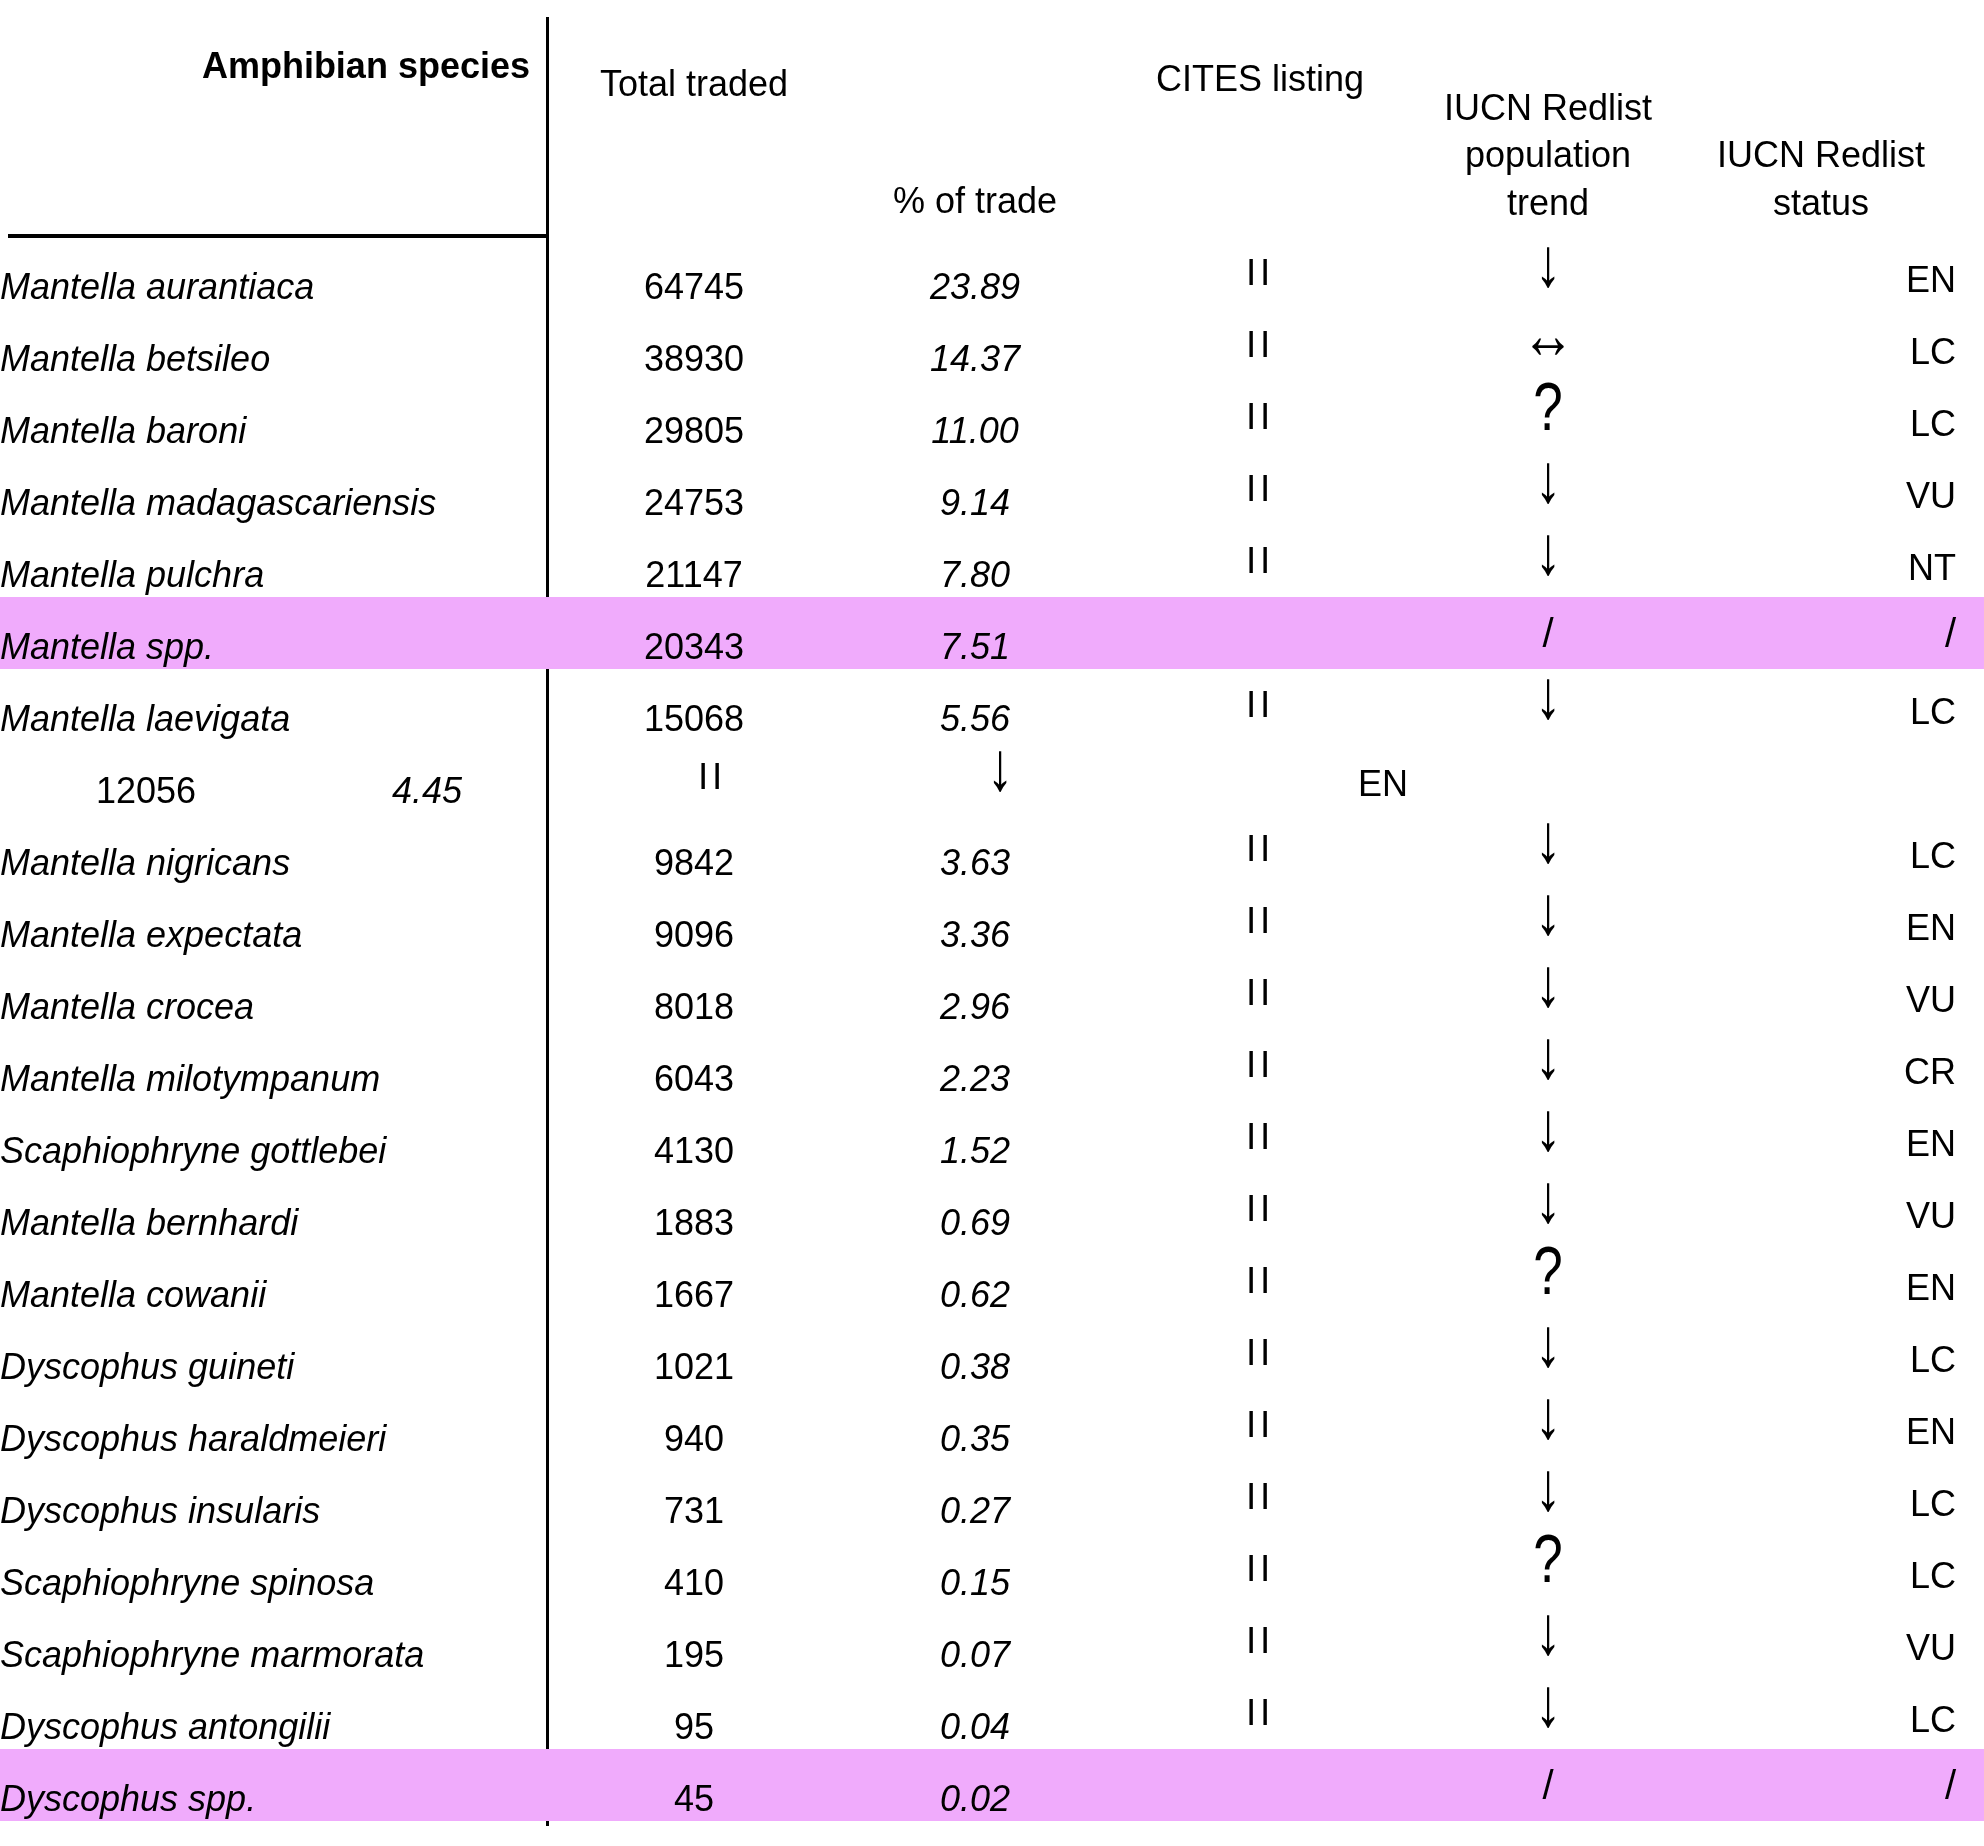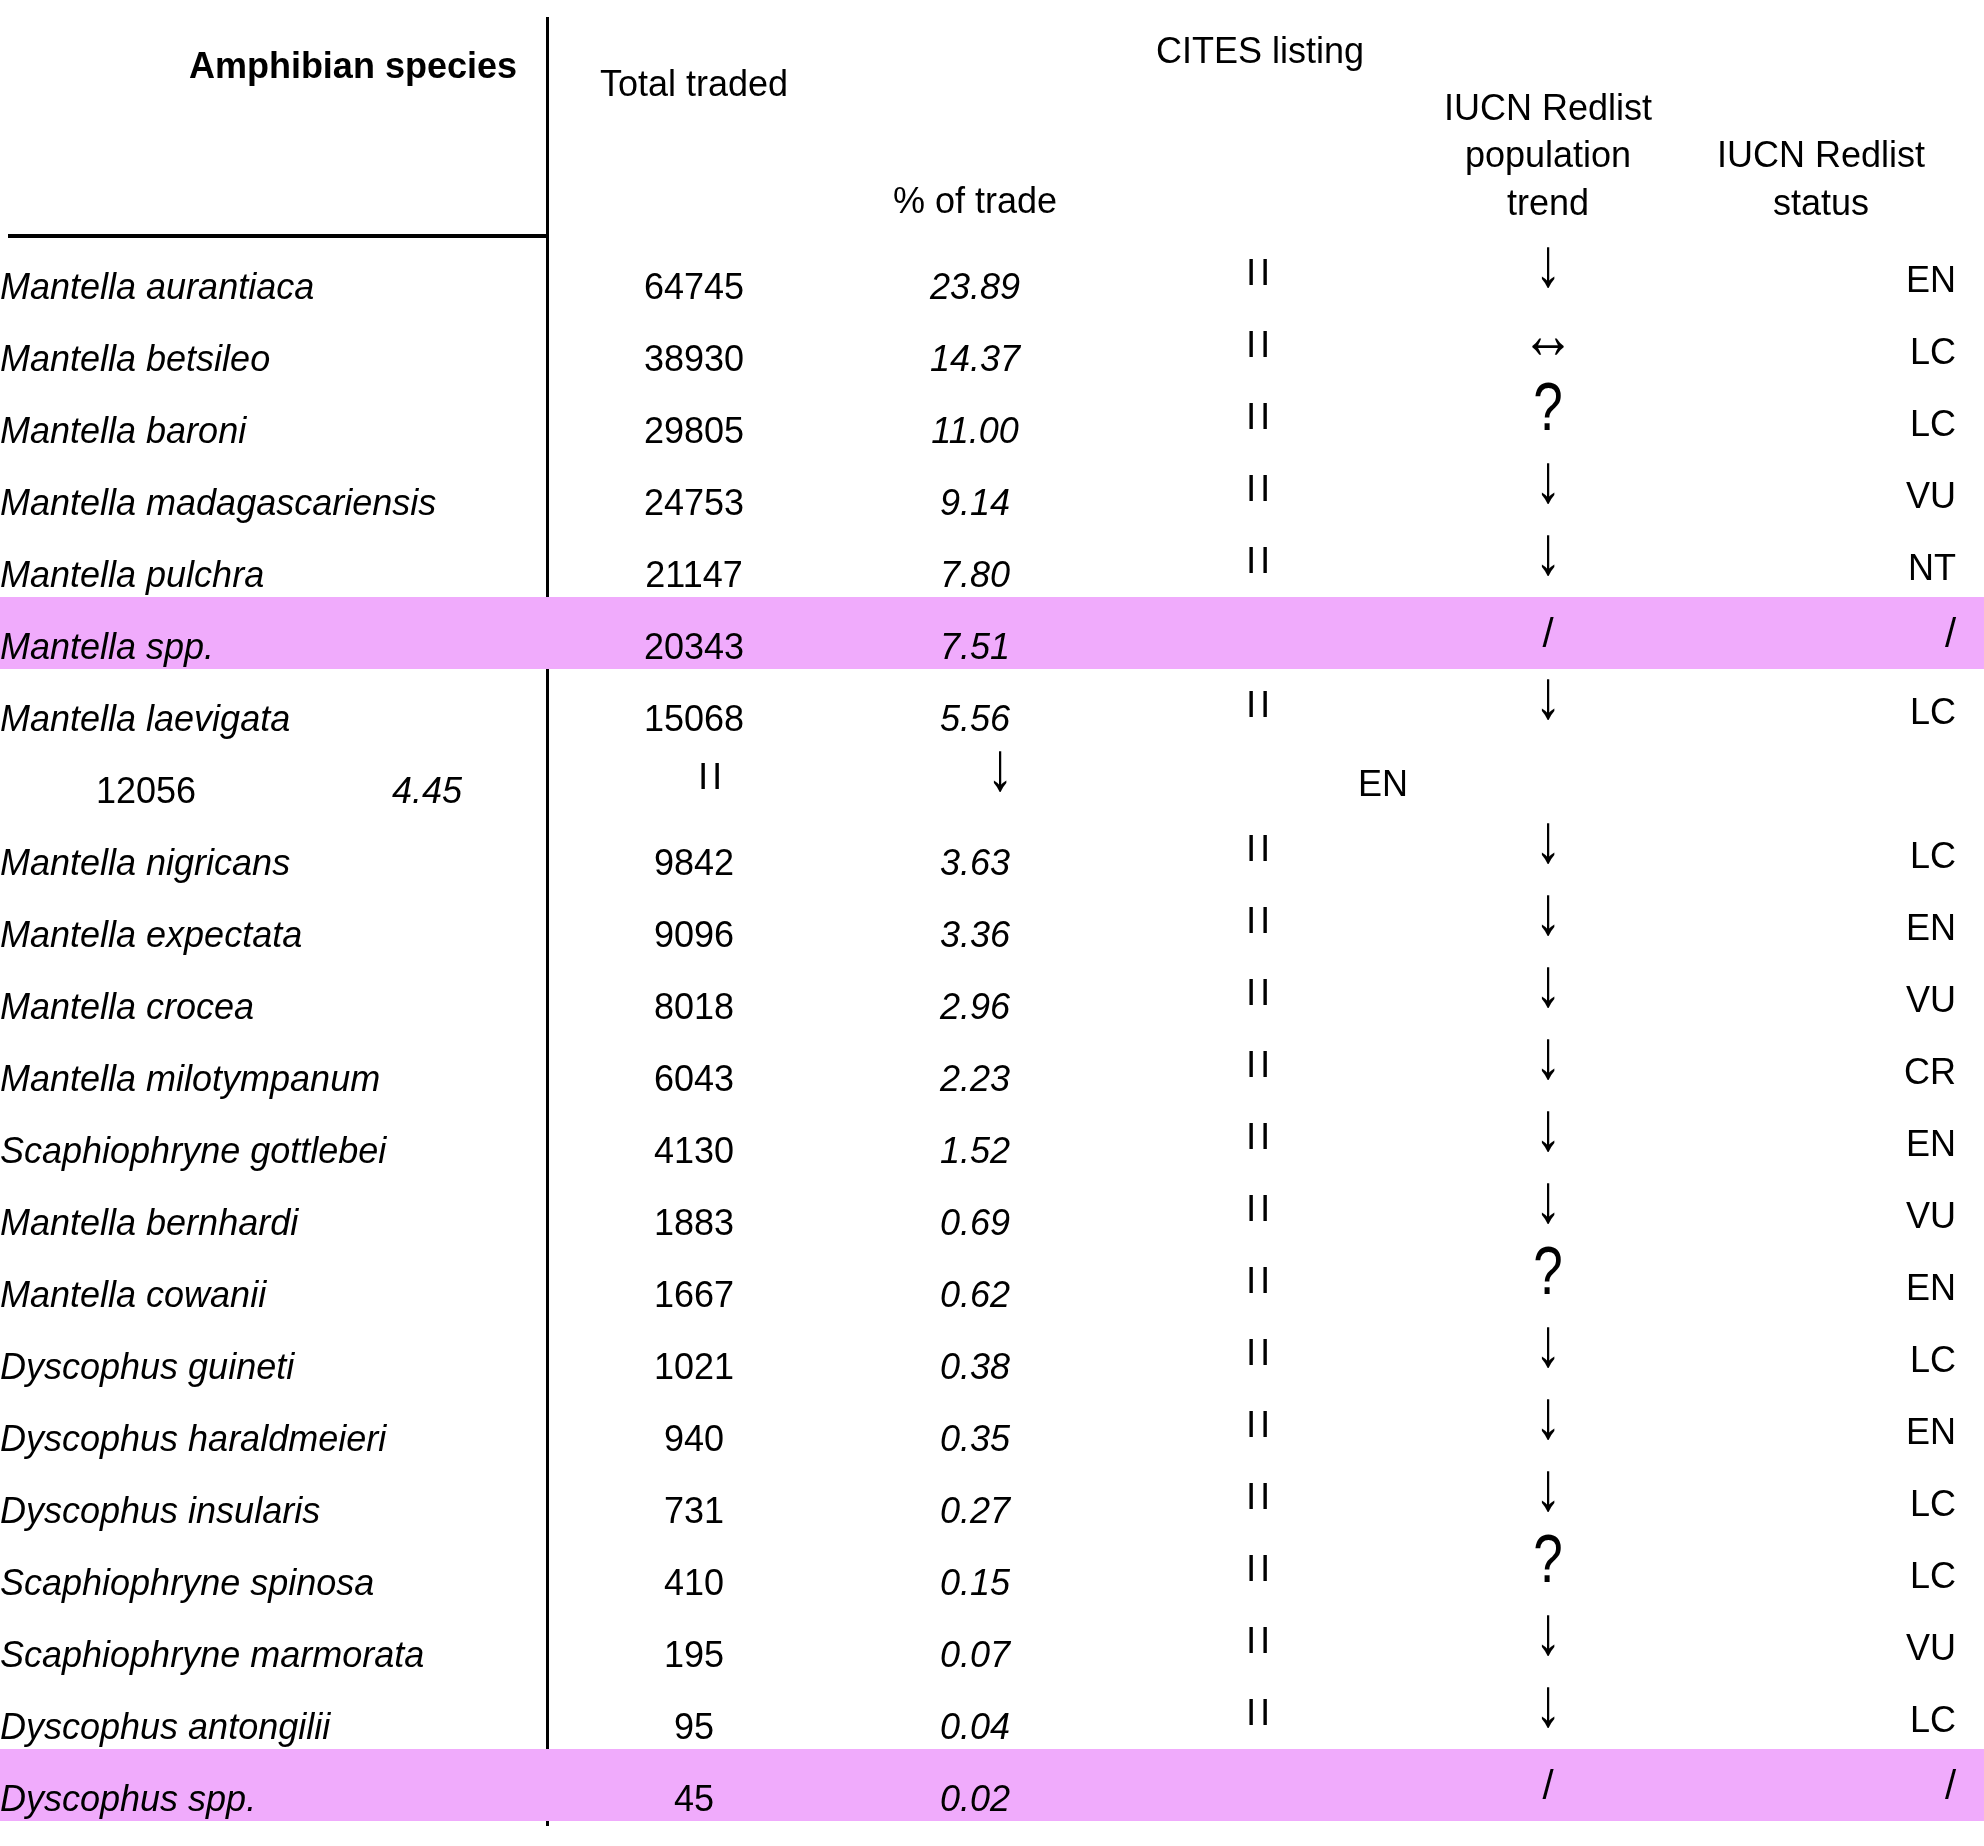--- a/index.html
+++ b/index.html
@@ -24,24 +24,24 @@
   }
 
   
   .header {
     position: absolute; top: 0; left: 0;
     width: 1985px; height: 237px;
     display: flex; font-size: 36px; line-height: 1.32;
   }
   .hc { display: flex; flex-direction: column; text-align: center; }
   .h-species { width: 548px; align-items: flex-end; justify-content: flex-start;
-               padding-top: 42px; padding-right: 31px; font-weight: 700; }
+               padding-top: 42px; padding-right: 18px; font-weight: 700; }
   .h-total   { width: 292px; align-items: center; justify-content: flex-start; padding-top: 60px; }
   .h-pct     { width: 270px; align-items: center; justify-content: flex-end; padding-bottom: 12px; }
-  .h-cites   { width: 300px; align-items: center; justify-content: flex-start; padding-top: 27px; }
+  .h-cites   { width: 300px; align-items: center; justify-content: flex-start; padding-top: 55px; }
   .h-trend   { width: 276px; align-items: center; justify-content: flex-end; padding-bottom: 10.8px; }
   .h-status  { width: 270px; align-items: center; justify-content: flex-end; padding-bottom: 10.8px; }
   .h-line { display: block; }
 
   
   .rows { position: absolute; top: 237px; left: 0; width: 1985px; }
   .row { display: flex; height: 72px; align-items: center; font-size: 36px; }
   .row.highlight { background: #f0abfc; }
 
   .cell { flex: 0 0 auto; }

